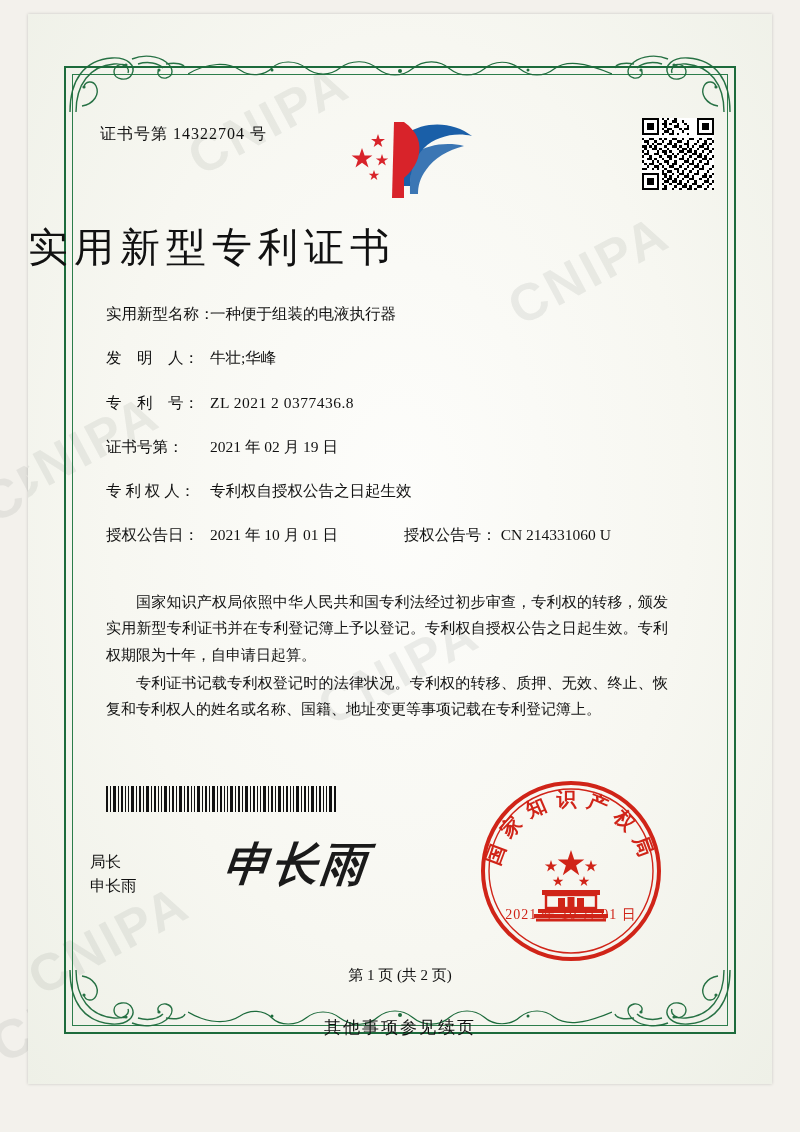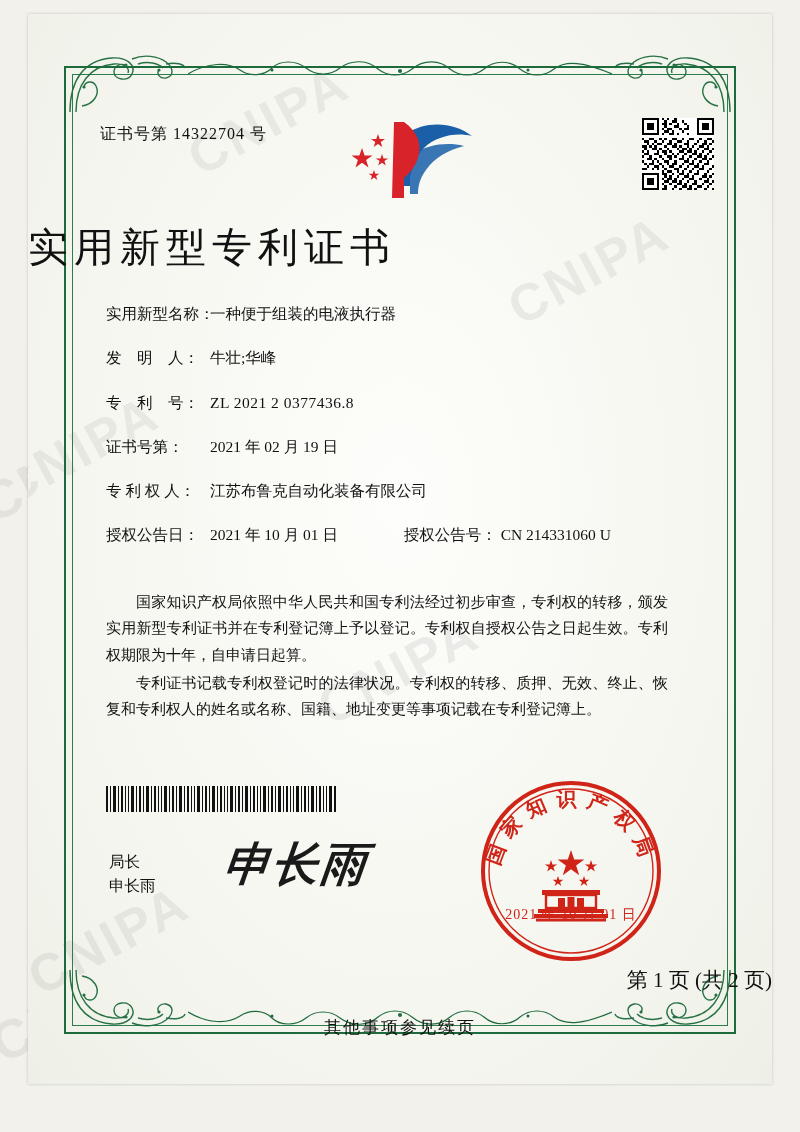--- a/index.html
+++ b/index.html
@@ -159,21 +159,21 @@
   .barcode {
     position: absolute;
     left: 78px; top: 772px;
     height: 26px;
     width: 232px;
   }
 
   
   .sig-labels {
     position: absolute;
-    left: 81px; top: 836px;
+    left: 62px; top: 836px;
     font-size: 15.5px;
     line-height: 1.55;
     color: #111;
   }
   .sig-script {
     position: absolute;
     left: 196px; top: 820px;
     font-size: 46px;
     font-family: "DejaVu Serif", serif;
     font-style: italic;
@@ -196,22 +196,22 @@
     text-align: center;
     color: #d02418;
     font-size: 14px;
     letter-spacing: 1px;
   }
 
   
   .page-no {
     position: absolute;
     left: 0; right: 0; top: 952px;
-    text-align: right;
-    font-size: 21px;
+    text-align: center;
+    font-size: 15px;
     color: #111;
   }
   .note {
     position: absolute;
     left: 0; right: 0; top: 1016px;
     text-align: center;
     font-size: 17px;
     color: #111;
     letter-spacing: 2px;
   }
@@ -563,21 +563,21 @@
     <div class="frow">
       <div class="flabel">专　利　号：</div>
       <div class="fval mono">ZL 2021 2 0377436.8</div>
     </div>
     <div class="frow">
       <div class="flabel">证书号第：</div>
       <div class="fval">2021 年 02 月 19 日</div>
     </div>
     <div class="frow">
       <div class="flabel">专 利 权 人：</div>
-      <div class="fval">江苏布鲁克自动化装备有限公司</div>
+      <div class="fval">专利权自授权公告之日起生效</div>
     </div>
     <div class="frow">
       <div class="flabel">授权公告日：</div>
       <div class="fval">
         <span>2021 年 10 月 01 日</span>
         <span class="inline-label">授权公告号：</span>
         <span>CN 214331060 U</span>
       </div>
     </div>
   </div>

